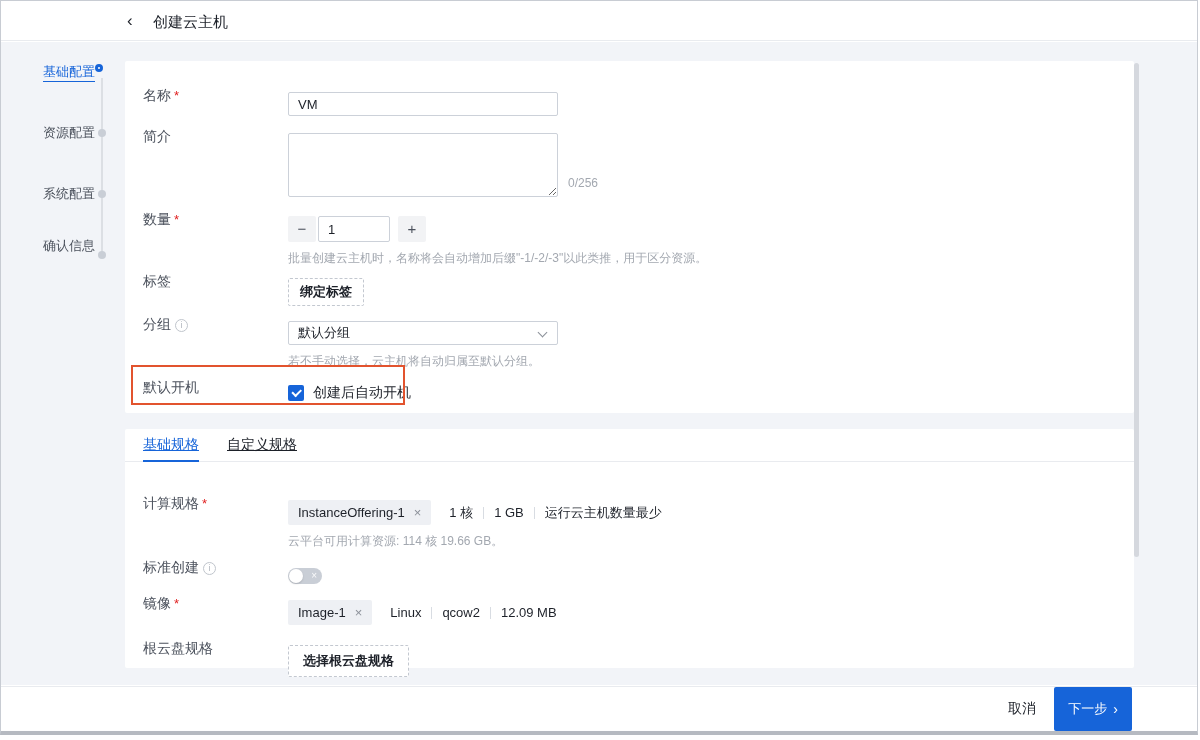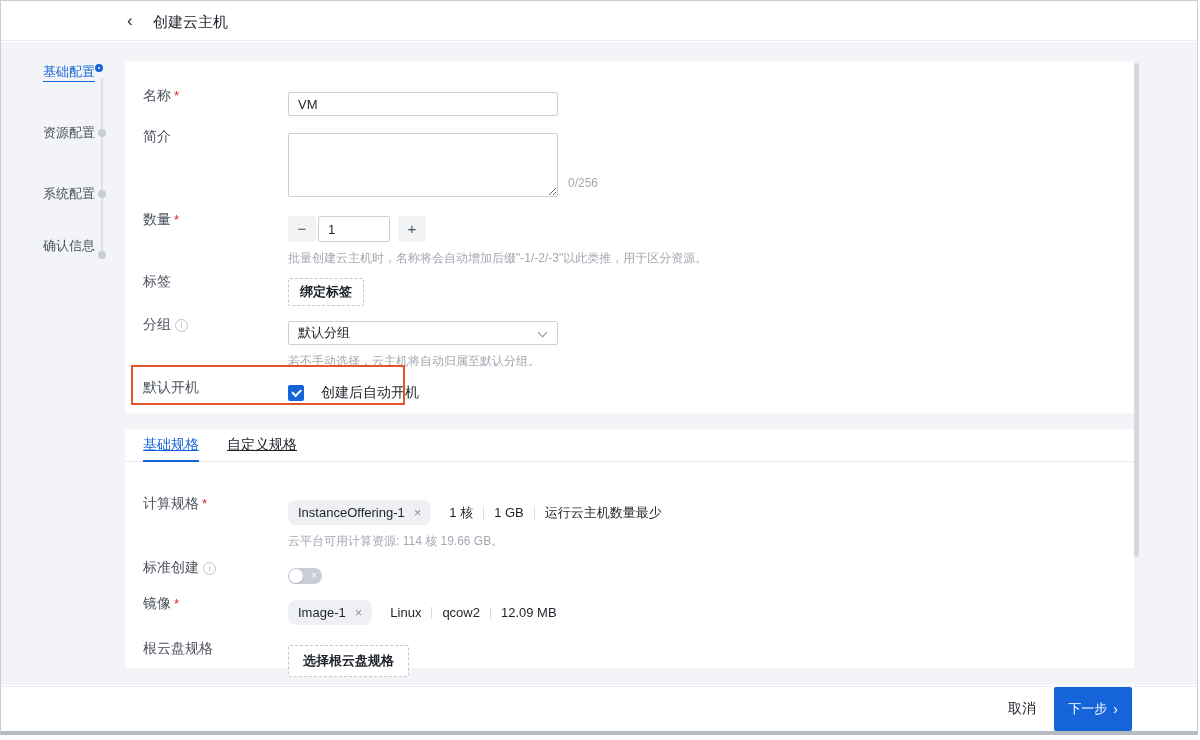--- a/index.html
+++ b/index.html
@@ -60,32 +60,32 @@
 
   .dashed-btn{display:inline-block;border:1px dashed #c3c8d0;border-radius:2px;background:#fff;font-size:13px;color:var(--dark);padding:4px 11px;cursor:pointer;white-space:nowrap;font-weight:bold;}
 
   .select{position:relative;width:270px;height:24px;border:1px solid var(--border);border-radius:2px;background:#fff;cursor:pointer;}
   .select-value{position:absolute;left:9px;top:0;line-height:22px;font-size:13px;color:var(--dark);}
   .chev{position:absolute;right:11px;top:7px;width:7px;height:7px;border-right:1.5px solid #8b9099;border-bottom:1.5px solid #8b9099;transform:rotate(45deg);}
 
   .checkbox-row{display:flex;align-items:center;gap:9px;cursor:pointer;}
   .checkbox{width:16px;height:16px;background:var(--accent);border-radius:2px;position:relative;}
   .checkbox::after{content:"";position:absolute;left:3.5px;top:4px;width:7px;height:3.5px;border-left:2px solid #fff;border-bottom:2px solid #fff;transform:rotate(-45deg);}
-  .cb-label{font-size:14px;color:var(--dark);margin-left:8px;}
+  .cb-label{font-size:14px;color:var(--dark);}
 
   .anno-box{position:absolute;left:6px;top:304px;width:274px;height:40px;border:2px solid var(--highlight);pointer-events:none;}
 
   
   .spec-tabs{position:absolute;left:0;right:0;top:0;height:33px;border-bottom:1px solid var(--divider);display:flex;gap:28px;padding-left:18px;}
   .stab{position:relative;font-size:14px;color:var(--dark);line-height:31px;cursor:pointer;text-decoration:underline;}
   .stab.active{color:var(--accent);font-weight:500;}
   .stab.active::after{content:"";position:absolute;left:0;right:0;bottom:-1px;height:2px;background:var(--accent);}
 
   .chip-line{display:flex;align-items:center;}
-  .chip{display:inline-flex;align-items:center;background:var(--chipbg);border-radius:8px;padding:5px 10px;font-size:13px;color:var(--dark);}
+  .chip{display:inline-flex;align-items:center;background:var(--chipbg);border-radius:2px;padding:5px 10px;font-size:13px;color:var(--dark);}
   .chip-x{margin-left:9px;color:#8b9099;font-size:13px;cursor:pointer;line-height:1;}
   .detail{font-size:13px;color:var(--dark);white-space:nowrap;}
   .vsep{width:1px;height:12px;background:#d8dce2;margin:0 10px;}
   .chip-gap{width:18px;}
 
   .toggle{position:relative;width:34px;height:16px;border-radius:8px;background:#c9ced6;cursor:pointer;}
   .toggle-knob{position:absolute;left:1px;top:1px;width:14px;height:14px;border-radius:50%;background:#fff;box-shadow:0 1px 2px rgba(0,0,0,.15);}
   .toggle-x{position:absolute;right:5px;top:0;font-size:10px;line-height:16px;color:rgba(255,255,255,.9);}
 
   .info-icon{display:inline-block;width:13px;height:13px;border:1px solid #c0c5cc;border-radius:50%;font-size:9px;color:#b2b7bf;text-align:center;line-height:11px;vertical-align:1px;margin-left:4px;font-style:normal;}

